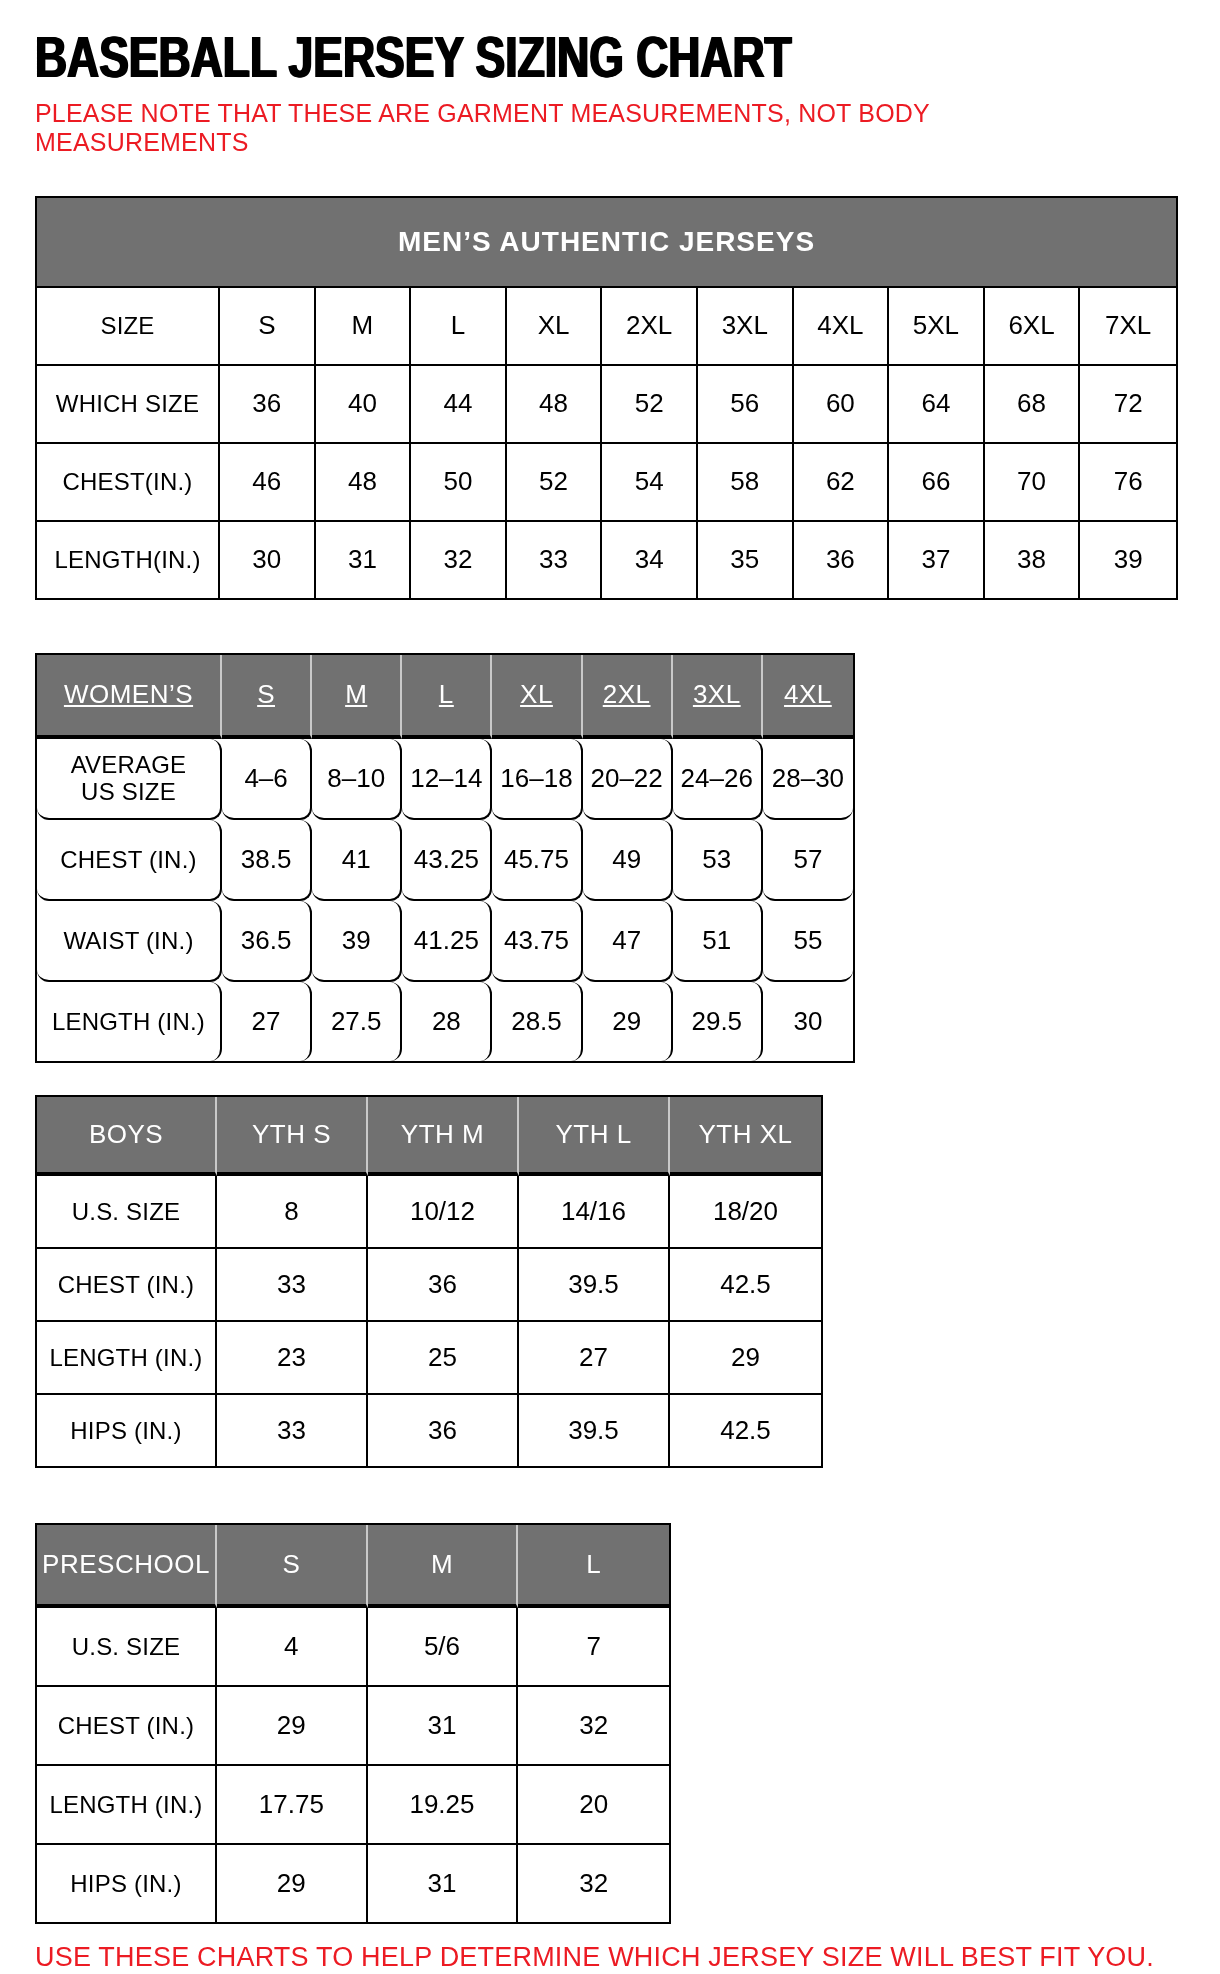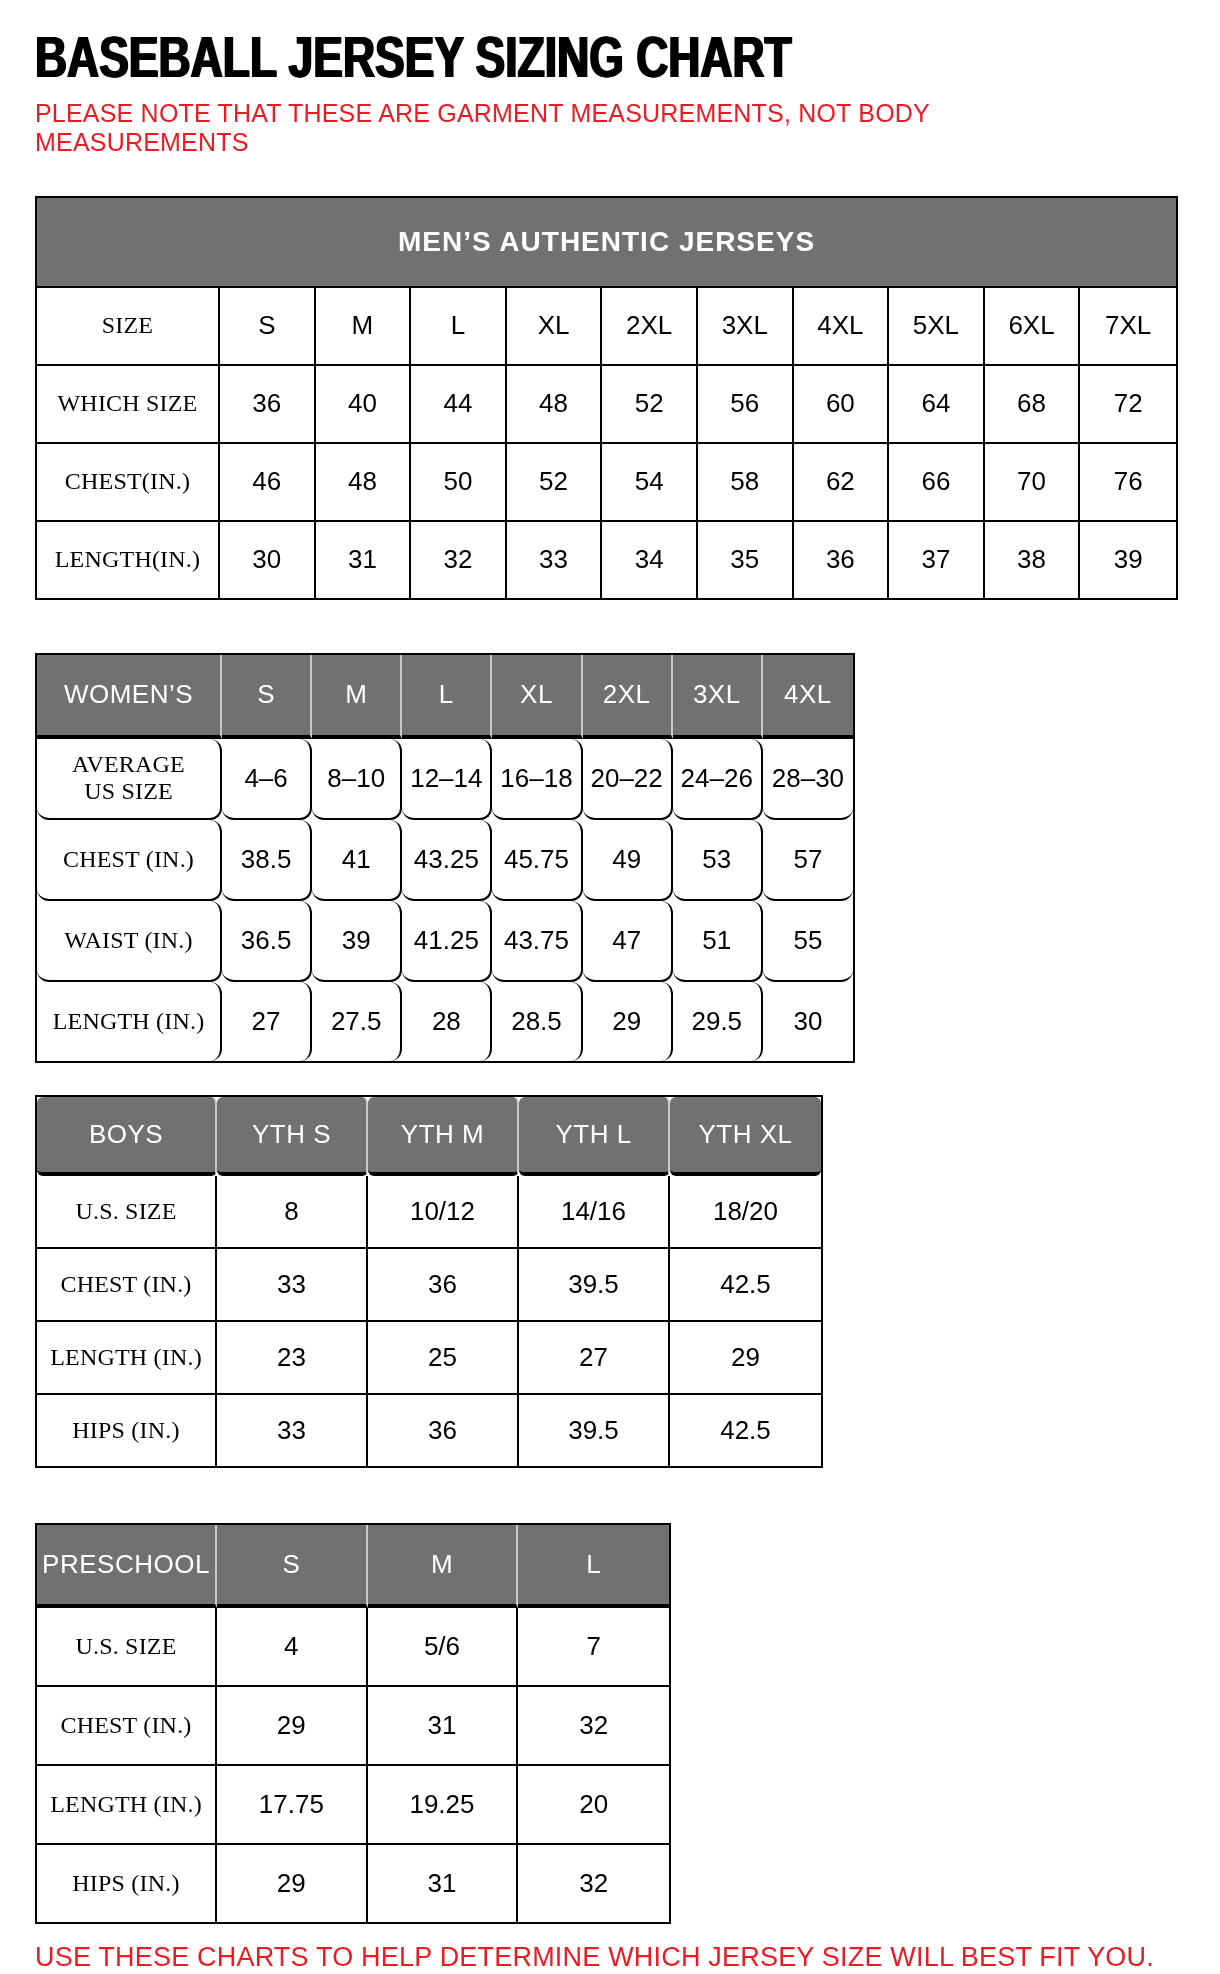--- a/index.html
+++ b/index.html
@@ -67,36 +67,35 @@
     border-right: 2px solid #c9c9c9;
   }
   .head-row th:last-child { border-right: none; }
 
   td.cell { font-size: 26px; }
   td.row-label {
     font-size: 24px;
     white-space: pre-line;
     line-height: 1.15;
     letter-spacing: 0.2px;
-    font-family: Liberation Serif, serif;
   }
 
   .t-mens { width: 1143px; margin-top: 38px; }
   .t-mens col.c-label { width: 183px; }
   .t-mens td { height: 76px; }
   .t-mens .banner { height: 88px; font-weight: bold; }
 
   .t-womens { width: 820px; margin-top: 53px; }
   .t-womens col.c-label { width: 185px; }
-  .t-womens .head-row th { height: 80px; }
+  .t-womens .head-row th { height: 80px; text-decoration: underline; }
   .t-womens td { height: 79px; border-radius: 12px; }
 
   .t-boys { width: 788px; margin-top: 32px; }
   .t-boys col.c-label { width: 180px; }
-  .t-boys .head-row th { height: 75px; border-radius: 6px; }
+  .t-boys .head-row th { height: 75px; }
   .t-boys td { height: 71px; }
 
   .t-preschool { width: 636px; margin-top: 55px; }
   .t-preschool col.c-label { width: 180px; }
   .t-preschool .head-row th { height: 79px; text-align: center; }
   .t-preschool td { height: 77px; }
 
   .footer-note {
     color: var(--red, #EC1B23);
     font-size: 27px;

